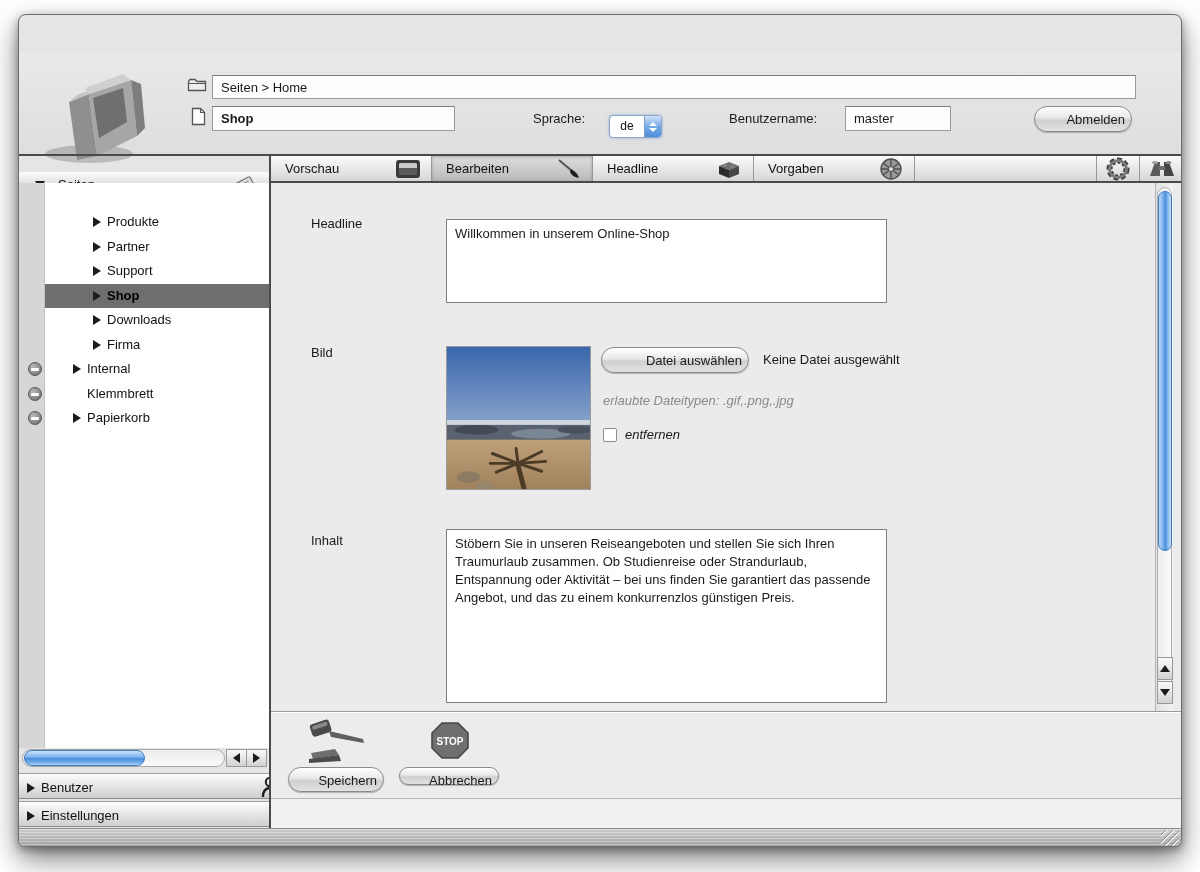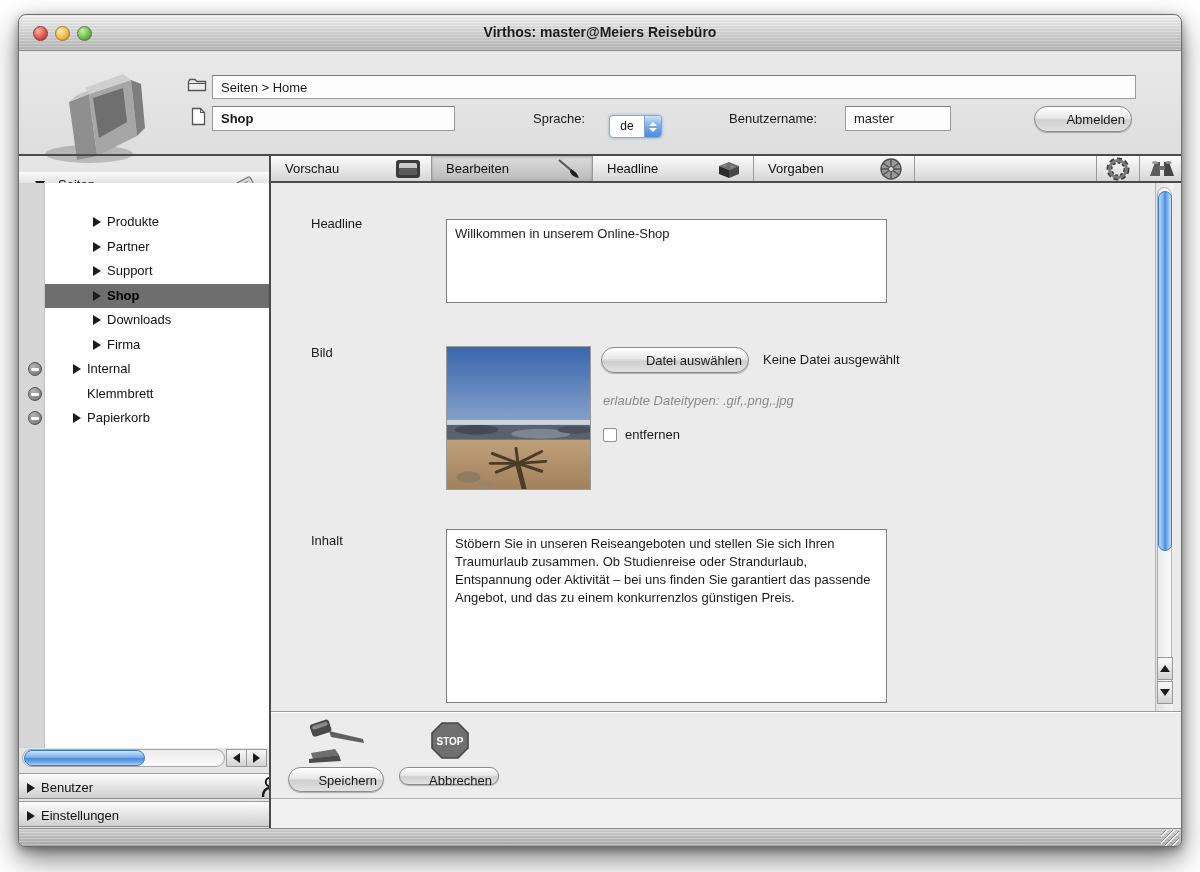--- a/index.html
+++ b/index.html
@@ -86,21 +86,21 @@
   
   .content{position:absolute;left:252px;top:168px;width:912px;height:528px;background:#ebebeb;}
   .flabel{position:absolute;font-size:13px;color:#1a1a1a;}
   textarea.box{position:absolute;background:#fff;border:1px solid #7f7f7f;font-family:"Liberation Sans","DejaVu Sans",sans-serif;
     font-size:13px;color:#1a1a1a;padding:5px 8px;resize:none;line-height:18px;}
   .thumb-img{position:absolute;left:175px;top:163px;width:145px;height:144px;border:1px solid #9a9a9a;}
   .file-btn{position:absolute;left:330px;top:164px;width:148px;height:26px;line-height:24px;border-radius:13px;}
   .file-status{position:absolute;left:492px;top:169px;font-size:13px;color:#1a1a1a;}
   .file-types{position:absolute;left:332px;top:210px;font-size:13px;font-style:italic;color:#8a8a8a;}
   .checkbox{position:absolute;left:332px;top:245px;width:14px;height:14px;background:#fff;border:1px solid #8f8f8f;border-radius:2px;}
-  .check-label{position:absolute;left:354px;top:244px;font-size:13px;color:#1a1a1a;}
+  .check-label{position:absolute;left:354px;top:244px;font-size:13px;color:#1a1a1a;font-style:italic;}
   
   .vscroll{position:absolute;left:884px;top:0;width:18px;height:528px;background:linear-gradient(90deg,#e2e2e2,#f4f4f4);
     border-left:1px solid #b5b5b5;}
   .vtrack{position:absolute;left:1px;top:4px;width:15px;height:516px;border:1px solid #b0b0b0;border-radius:8px;
     background:linear-gradient(90deg,#ececec,#fbfbfb);}
   .vthumb{position:absolute;left:2px;top:8px;width:14px;height:360px;border-radius:7px;border:1px solid #3c7bc0;
     background:linear-gradient(90deg,#b7d8f6,#79b0ec 35%,#4a8edc 50%,#79b0ec 70%,#cde4fa);}
   .vbtn{position:absolute;left:1px;width:16px;height:23px;border:1px solid #9a9a9a;background:linear-gradient(#fafafa,#d2d2d2);
     display:flex;align-items:center;justify-content:center;}
   .vbtn.up{top:474px;}
@@ -122,26 +122,20 @@
       linear-gradient(#d6d6d6,#a9a9a9);border-radius:0 0 6px 6px;}
   .resize-handle{position:absolute;right:2px;bottom:1px;width:18px;height:17px;
     background:repeating-linear-gradient(135deg,transparent 0 3px,#8b8b8b 3px 4px,rgba(255,255,255,.7) 4px 5px);}
   .logo{position:absolute;left:12px;top:6px;}
 </style>
 </head>
 <body>
 
 <div class="window">
 
-  <div class="titlebar">
-    <span class="tl red"></span>
-    <span class="tl yellow"></span>
-    <span class="tl green"></span>
-    <div class="title">Virthos: master@Meiers Reisebüro</div>
-  </div>
 
   <div class="header">
     <svg class="logo" width="135" height="108" viewBox="0 0 135 108">
       <ellipse cx="58" cy="96" rx="44" ry="9" fill="rgba(0,0,0,0.18)"></ellipse>
       <polygon points="38,44 58,36 66,98 46,102" fill="#8f8f8f"></polygon>
       <polygon points="38,44 58,36 64,30 46,37" fill="#c4c4c4"></polygon>
       <polygon points="58,36 100,22 106,78 66,98" fill="#a6a6a6"></polygon>
       <polygon points="58,36 100,22 92,16 54,30" fill="#cfcfcf"></polygon>
       <polygon points="100,22 106,78 114,70 110,26" fill="#7e7e7e"></polygon>
       <polygon points="62,40 92,30 96,64 68,80" fill="#6f6f6f"></polygon>

